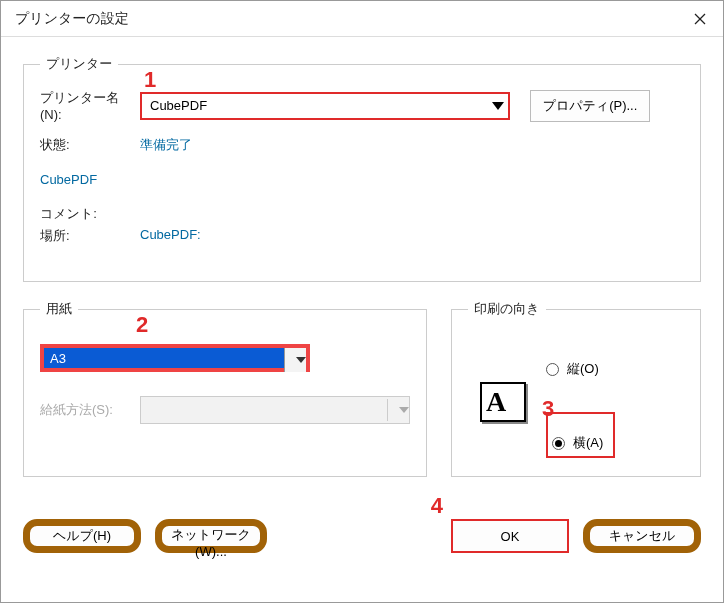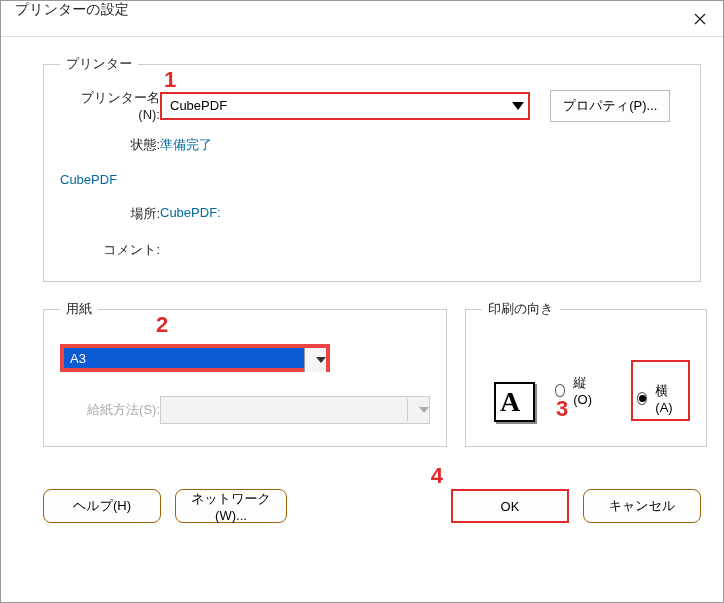--- a/index.html
+++ b/index.html
@@ -11,20 +11,21 @@
     }
     .window {
       width: 724px;
       height: 603px;
       background: #fff;
       border: 1px solid #999;
       position: relative;
     }
     .titlebar {
       display: flex;
+      align-items: center;
       justify-content: space-between;
       height: 36px;
       padding: 0 0 0 14px;
       border-bottom: 1px solid #ddd;
     }
     .titlebar-title {
       font-size: 14px;
       color: #222;
     }
     .close-btn {
@@ -33,40 +34,39 @@
       display: flex;
       align-items: center;
       justify-content: center;
       font-size: 14px;
       color: #222;
       cursor: pointer;
     }
     .close-btn svg { width: 12px; height: 12px; }
     .body {
       padding: 18px 22px 16px 22px;
-      margin-left: 20px;
     }
     fieldset {
       border: 1px solid #ccc;
       border-radius: 0;
       margin: 0 0 18px 0;
       padding: 16px 16px 18px 16px;
       position: relative;
     }
     legend {
       padding: 0 6px;
       font-size: 13px;
       color: #222;
     }
     .row {
       display: flex;
       align-items: center;
       margin-bottom: 14px;
     }
-    .label-col { width: 100px; color: #222; text-align: right; }
+    .label-col { width: 100px; color: #222; }
     .label-col.disabled { color: #aaa; }
     .value-col { color: #0369a1; }
     .printer-combo {
       width: 370px;
       height: 28px;
       border: 2px solid #e02a2a;
       display: flex;
       align-items: center;
       padding: 0 4px 0 8px;
       background: #fff;
@@ -87,21 +87,21 @@
       background: #fdfdfd;
       font-size: 13px;
       cursor: pointer;
       border-radius: 0;
     }
     .info-row { display: flex; margin-bottom: 18px; }
     .info-row .label-col { width: 100px; }
     
     .mid-row {
       display: flex;
-      gap: 18px;
+      gap: 24px;
       margin-bottom: 24px;
     }
     .paper-fs { flex: 1; }
     .orient-fs { width: 280px; }
     
     .size-combo {
       width: 270px;
       height: 28px;
       border: 4px solid #ef4444;
       display: flex;
@@ -165,24 +165,23 @@
       justify-content: flex-start;
       padding-left: 4px;
       margin-left: 12px;
       margin-top: 24px;
       box-shadow: 2px 2px 0 #888;
       line-height: 1;
     }
     .orient-radios {
       margin-left: 20px;
       display: flex;
-      flex-direction: row;
+      flex-direction: column;
       gap: 34px;
       padding-top: 2px;
-      align-items: center;
     }
     .radio-row {
       display: flex;
       align-items: center;
       gap: 8px;
     }
     .radio-row.boxed {
       border: 2px solid #e02a2a;
       padding: 20px 10px 4px 4px;
     }
@@ -201,25 +200,25 @@
       border-radius: 50%;
     }
     
     .button-row {
       display: flex;
       gap: 14px;
       align-items: center;
     }
     .btn {
       height: 34px;
-      border: 1px solid #a16207;
+      border: 7px solid #a16207;
       background: #fdfdfd;
       font-size: 13px;
       cursor: pointer;
-      border-radius: 8px;
+      border-radius: 14px;
       padding: 0 8px;
     }
     .btn.help { width: 118px; }
     .btn.net { width: 112px; }
     .spacer { flex: 1; }
     .btn.ok {
       width: 118px;
       border: 2px solid #e02a2a;
       border-radius: 0;
     }
@@ -261,27 +260,27 @@
         </div>
         <button class="prop-btn">プロパティ(P)...</button>
       </div>
       <div class="info-row">
         <div class="label-col">状態:</div>
         <div class="value-col">準備完了</div>
       </div>
       <div class="info-row">
         <div class="value-col">CubePDF</div>
       </div>
+      <div class="info-row" style="margin-bottom:4px;">
+        <div class="label-col">コメント:</div>
+        <div class="value-col"></div>
+      </div>
       <div class="info-row">
         <div class="label-col">場所:</div>
         <div class="value-col">CubePDF:</div>
-      </div>
-      <div class="info-row" style="margin-bottom:4px;">
-        <div class="label-col">コメント:</div>
-        <div class="value-col"></div>
       </div>
     </fieldset>
 
     <div class="mid-row">
       <fieldset class="paper-fs" style="position:relative;">
         <legend>用紙</legend>
         <span class="annot" style="top:-6px; left:112px;">2</span>
         <div class="row" style="margin-top:10px;">
           <div class="size-combo">
             <div class="sel">A3</div>

